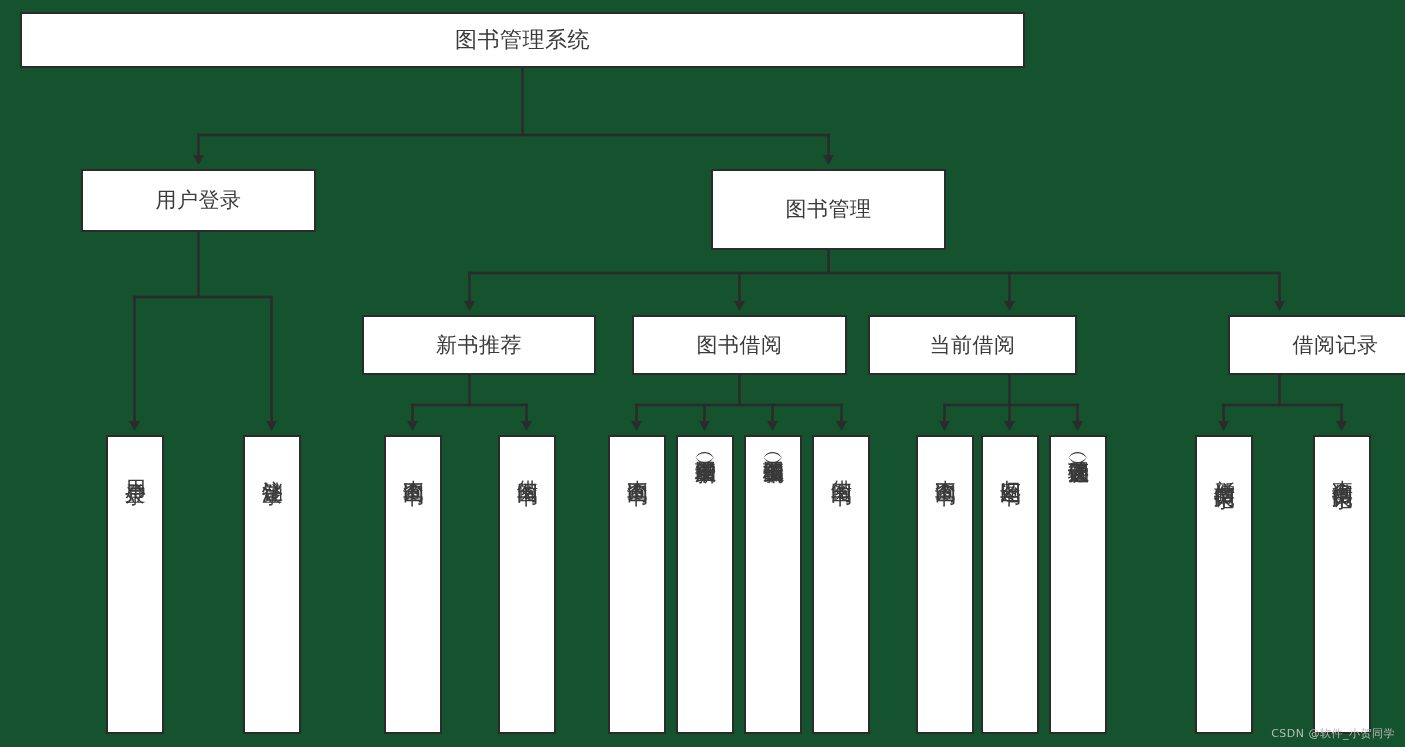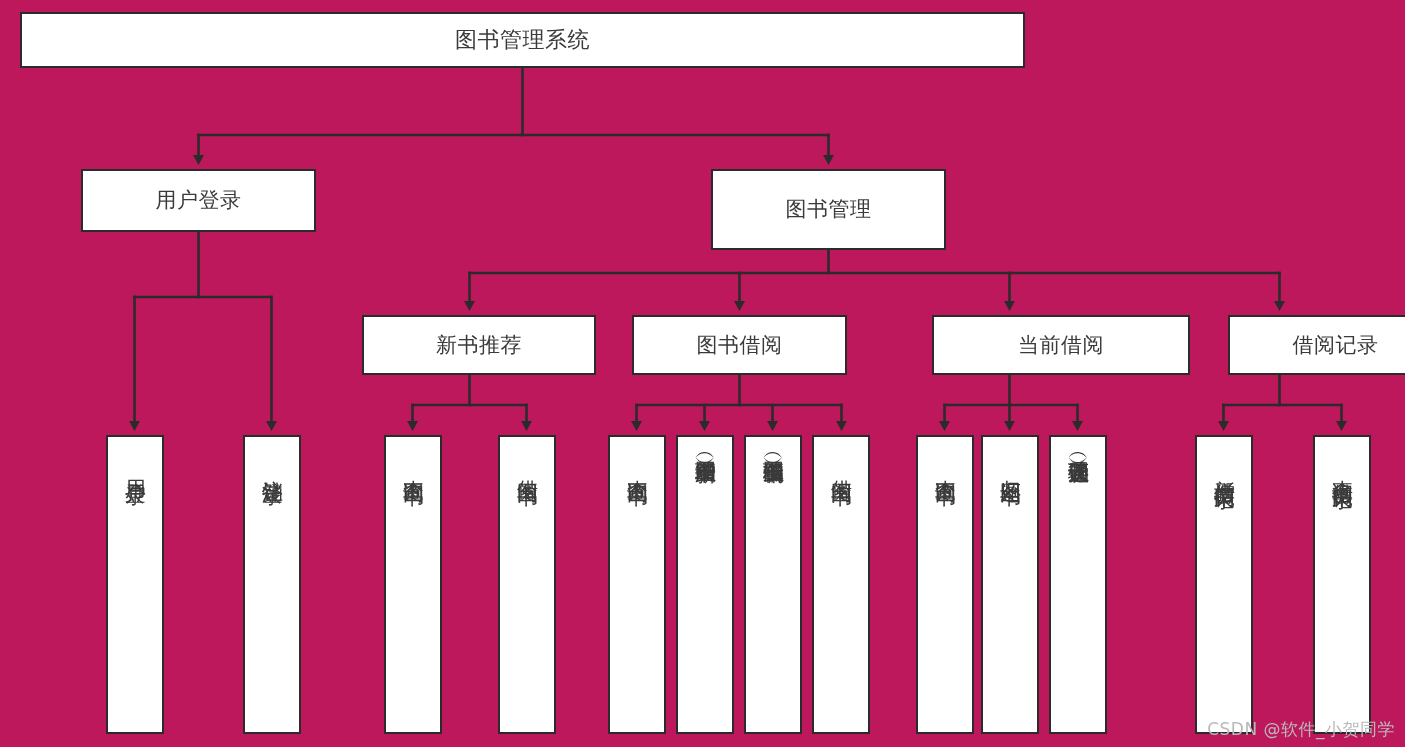--- a/index.html
+++ b/index.html
@@ -8,21 +8,21 @@
     padding: 0;
     background: #ffffff;
   }
   body {
     font-family: "DejaVu Sans", "Liberation Sans", sans-serif;
   }
   #canvas {
     position: relative;
     width: 1405px;
     height: 747px;
-    background: #be185d;
+    background: #14532d;
     overflow: hidden;
   }
   #edges {
     position: absolute;
     left: 0;
     top: 0;
     width: 1405px;
     height: 747px;
     pointer-events: none;
   }
@@ -53,21 +53,21 @@
     line-height: 1.0;
   }
   .node.leaf.tall-text {
     padding-top: 8px;
     letter-spacing: 0px;
   }
   .watermark {
     position: absolute;
     right: 10px;
     bottom: 6px;
-    font-size: 17px;
+    font-size: 11px;
     color: #b9b9b9;
     white-space: nowrap;
     letter-spacing: 0.5px;
   }
 </style>
 </head>
 <body>
 
 <div id="canvas">
 
@@ -125,21 +125,21 @@
   <div class="node root" style="left:20px; top:12px; width:1005px; height:56px;">图书管理系统</div>
 
   <div class="node" style="left:81px; top:169px; width:235px; height:63px;">用户登录</div>
 
   <div class="node" style="left:711px; top:169px; width:235px; height:81px;">图书管理</div>
 
   <div class="node" style="left:362px; top:315px; width:234px; height:60px;">新书推荐</div>
 
   <div class="node" style="left:632px; top:315px; width:215px; height:60px;">图书借阅</div>
 
-  <div class="node" style="left:932px; top:315px; width:258px; height:60px;">当前借阅</div>
+  <div class="node" style="left:868px; top:315px; width:209px; height:60px;">当前借阅</div>
 
   <div class="node" style="left:1228px; top:315px; width:215px; height:60px;">借阅记录</div>
 
   <div class="node leaf" style="left:106px; top:435px; width:58px; height:299px;">用户登录</div>
 
   <div class="node leaf" style="left:243px; top:435px; width:58px; height:299px;">注销登录</div>
 
   <div class="node leaf" style="left:384px; top:435px; width:58px; height:299px;">查询图书</div>
 
   <div class="node leaf" style="left:498px; top:435px; width:58px; height:299px;">借阅图书</div>

